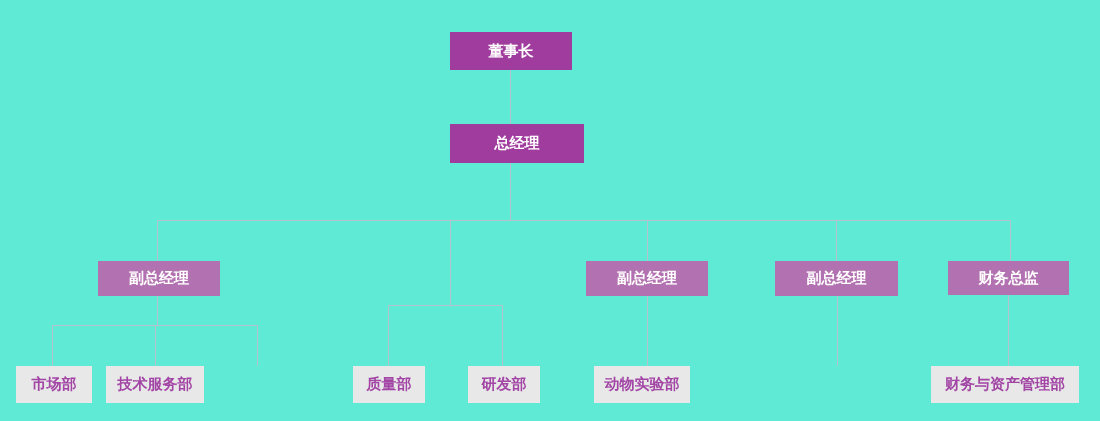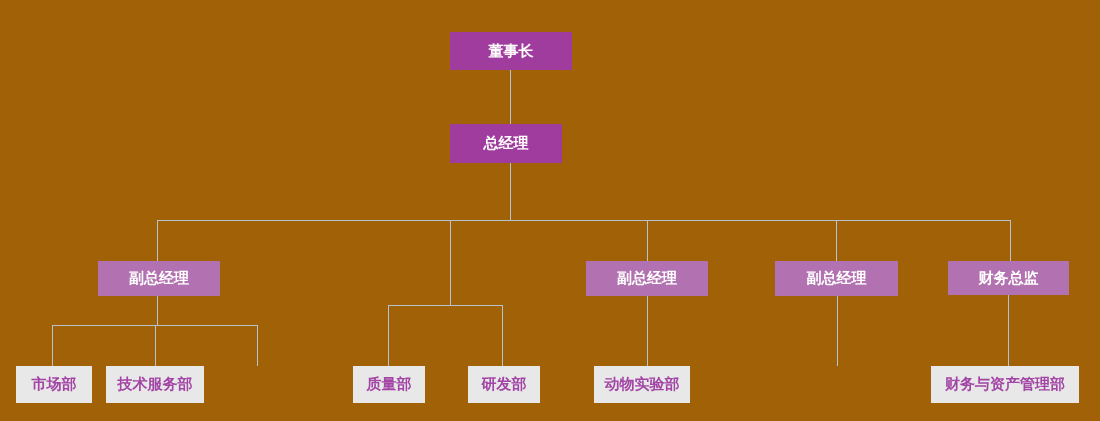--- a/index.html
+++ b/index.html
@@ -1,31 +1,31 @@
 <!DOCTYPE html>
 <html style="--level1-fill: #a03c9e; --level3-fill: #b271b0; --dept-fill: #e8e8e8; --dept-text: #a245a5; --box-text: #ffffff; --connector: #b4c3ce;"><head>
 <meta charset="utf-8">
 <style>
   html,body{margin:0;padding:0;background:#ffffff;}
   body{font-family:"Liberation Sans","DejaVu Sans",sans-serif;}
-  #canvas{position:relative;width:1100px;height:421px;background:#a16207;overflow:hidden;}
+  #canvas{position:relative;width:1100px;height:421px;background:#5eead4;overflow:hidden;}
 
   .node{position:absolute;display:flex;align-items:center;justify-content:center;
         font-size:15px;font-weight:bold;white-space:nowrap;box-sizing:border-box;}
   .lv12{background:var(--level1-fill,#a03c9e);color:var(--box-text,#ffffff);}
   .lv3{background:var(--level3-fill,#b271b0);color:var(--box-text,#ffffff);}
   .dept{background:var(--dept-fill,#e8e8e8);color:var(--dept-text,#a245a5);}
 
   .line{position:absolute;background:var(--connector,#b4c3ce);}
   .v{width:1px;}
   .h{height:1px;}
 
   
   #n-chairman{left:450px;top:32px;width:122px;height:38px;}
-  #n-gm      {left:450px;top:124px;width:112px;height:39px;}
+  #n-gm      {left:450px;top:124px;width:134px;height:39px;}
   #n-vgm1{left:98px; top:261px;width:122px;height:35px;}
   #n-vgm2{left:586px;top:261px;width:122px;height:35px;}
   #n-vgm3{left:775px;top:261px;width:123px;height:35px;}
   #n-cfo {left:948px;top:261px;width:121px;height:34px;text-align:right;}
   #n-market  {left:16px;  top:366px;width:76px; height:37px;}
   #n-techsvc {left:106px; top:366px;width:98px; height:37px;}
   #n-prod    {left:222px; top:366px;width:72px; height:37px;}
   #n-quality {left:353px; top:366px;width:72px; height:37px;}
   #n-rnd     {left:468px; top:366px;width:72px; height:37px;}
   #n-animal  {left:594px; top:366px;width:96px;height:37px;}

